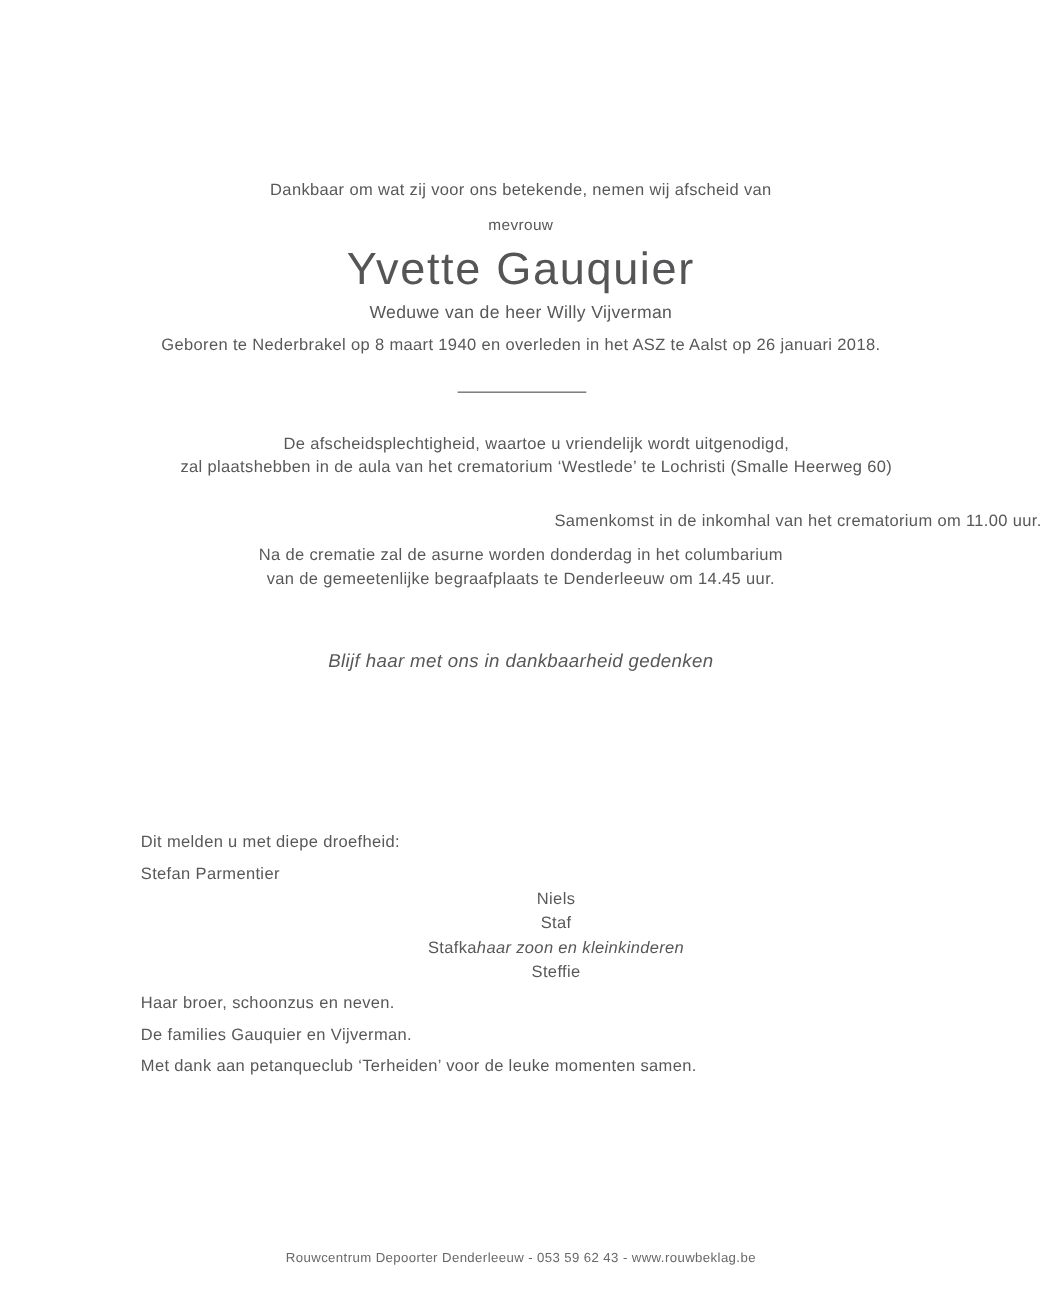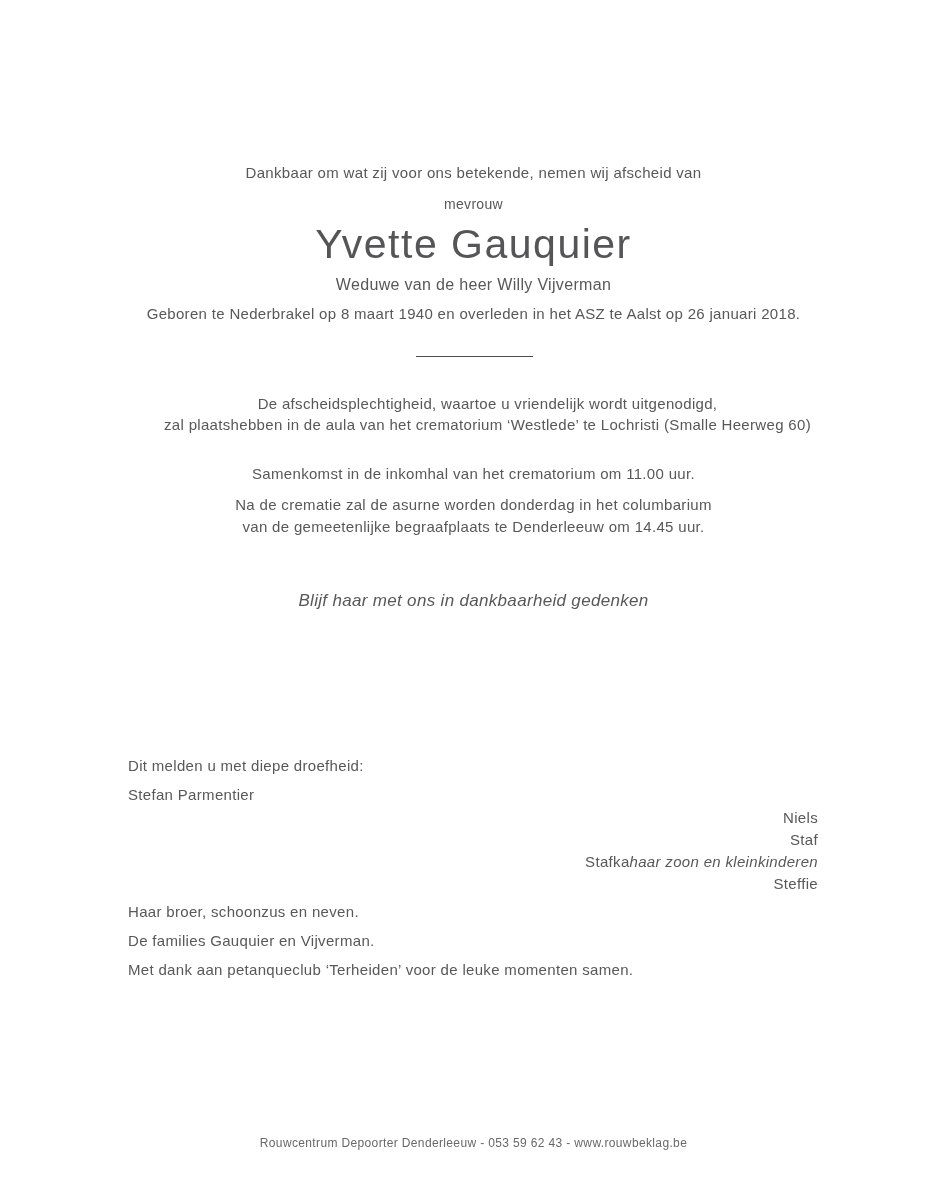--- a/index.html
+++ b/index.html
@@ -31,38 +31,38 @@
   .divider {
     position: absolute;
     top: 356px;
     left: 50%;
     width: 117px;
     margin-left: -58px;
     border-top: 1.5px solid #4c4c4e;
   }
   .invitation     { top: 393px; font-size: 15px; line-height: 21px; padding-left: 28px; }
   .date-time      { top: 436px; font-size: 16px; font-weight: bold; letter-spacing: 0.04em; color: #515153; }
-  .gathering      { top: 465px; font-size: 15px; }
+  .gathering      { top: 465px; font-size: 15px; text-align: right; }
   .columbarium    { top: 494px; font-size: 15px; line-height: 21.5px; }
   .farewell       { top: 545px; font-size: 13px; line-height: 19px; }
   .memorial-quote { top: 591px; font-size: 17px; font-style: italic; }
 
   .family-left {
     position: absolute;
     left: 128px;
     right: 129px;
     text-align: left;
     font-size: 15px;
   }
   .announcement   { top: 757px; }
   .son-name       { top: 786px; }
   .grandchildren  { top: 807px; }
   .gc-row {
     display: flex;
-    justify-content: flex-end;
+    justify-content: center;
     align-items: baseline;
     line-height: 22px;
   }
   .gc-name { padding-left: 65px; }
   .relation-note { font-style: italic; }
   .relatives-line { top: 903px; }
   .families-line  { top: 932px; }
   .thanks-line    { top: 961px; }
 
   .footer-line {

